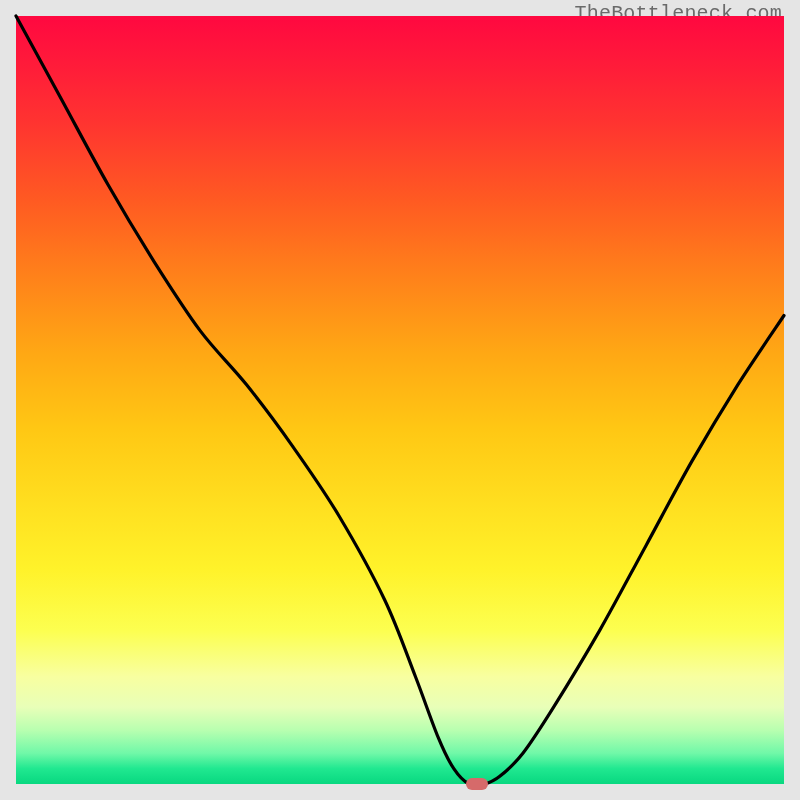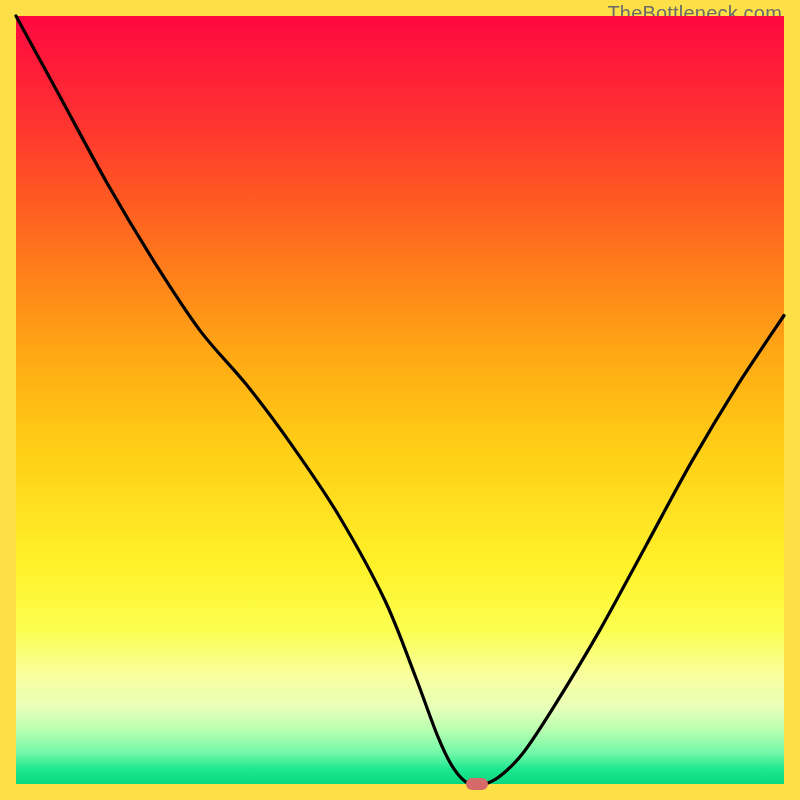--- a/index.html
+++ b/index.html
@@ -8,21 +8,22 @@
     background: #000;
     width: 800px;
     height: 800px;
     overflow: hidden;
     font-family: Arial, Helvetica, sans-serif;
   }
   .frame {
     position: relative;
     width: 800px;
     height: 800px;
-    background: #fde047;
+    background: #e5e5e5;
+    font-family: Liberation Mono, monospace;
   }
   .plot-area {
     position: absolute;
     left: 16px;
     top: 16px;
     width: 768px;
     height: 768px;
     
     background: linear-gradient(to bottom,
       #ff0840 0%,

